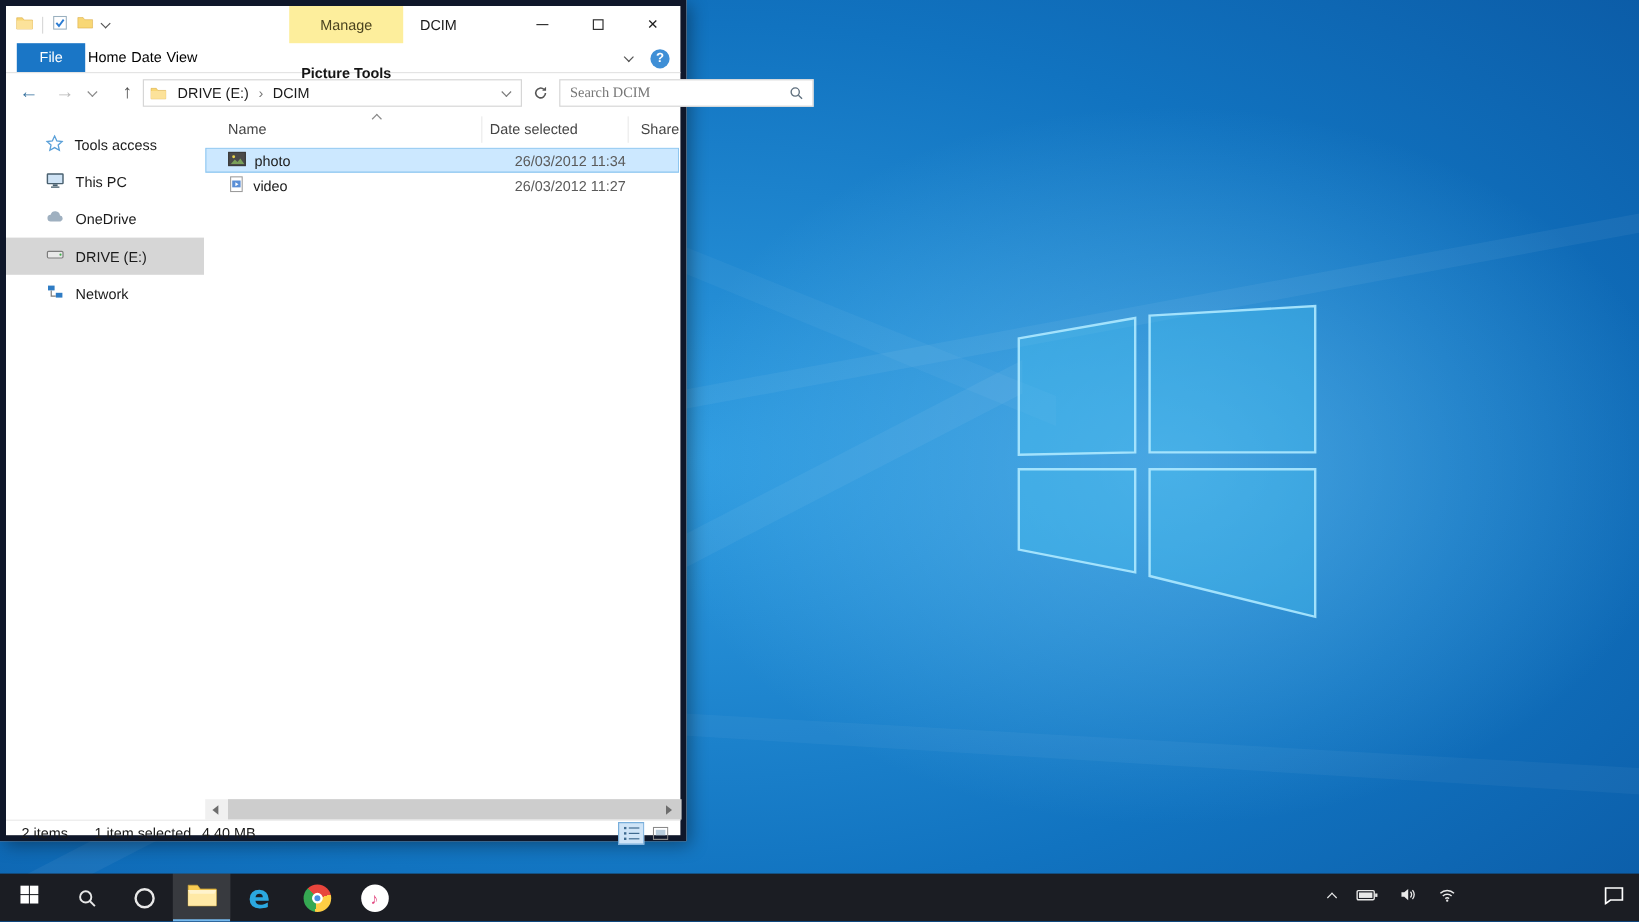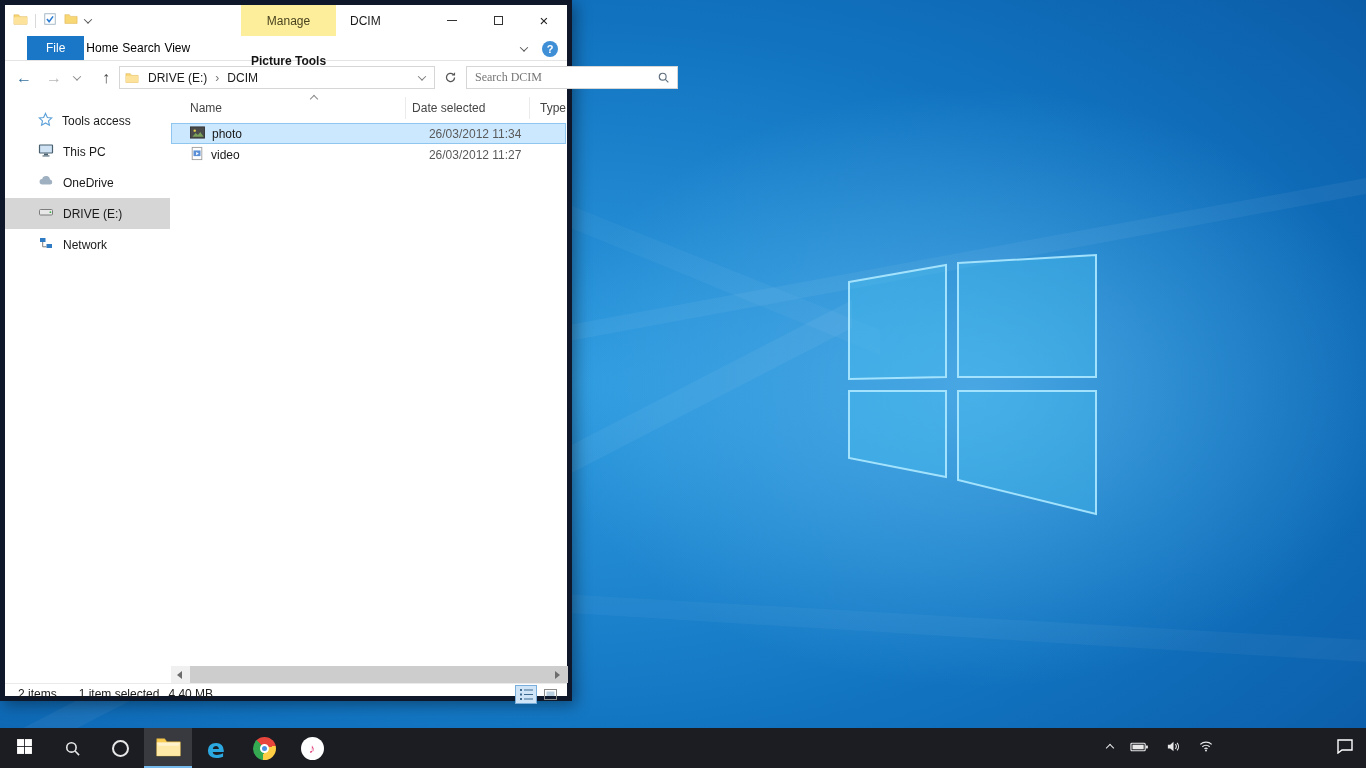--- a/index.html
+++ b/index.html
@@ -28,21 +28,21 @@
   .win-title { position:absolute; left:345px; top:0; height:31px; display:flex; align-items:center; }
   .win-controls { position:absolute; right:0; top:0; height:31px; display:flex; }
   .win-btn { width:46px; height:31px; display:flex; align-items:center; justify-content:center; color:#222; font-size:15px; }
   .min-bar { width:10px; height:0; border-top:1.3px solid #333; display:inline-block; }
   .max-box { width:9px; height:9px; border:1.2px solid #333; display:inline-block; }
 
   
   .tabs-row { position:absolute; top:31px; left:0; right:0; height:25px; border-bottom:1px solid #e4e4e4;
               display:flex; align-items:stretch; }
   .tab { padding:0 2px; display:flex; align-items:center; color:#000000; }
-  .tab.file { background:#1a76c6; color:#fff; padding:0 19px; margin-left:22px; }
+  .tab.file { background:#1a76c6; color:#fff; padding:0 19px; margin-left:9px; }
   .tab.picture-tools { position:absolute; left:236px; top:12px; height:25px; width:95px;
                        justify-content:center; padding:0; font-weight:bold; color:#141414; }
   .ribbon-right { position:absolute; right:9px; top:0; height:25px; display:flex; gap:15px; align-items:center; }
   .help-btn { width:16px; height:16px; border-radius:50%; background:#3f8fd6; color:#fff;
               display:flex; align-items:center; justify-content:center; font-size:11px; font-weight:bold; }
 
   
   .toolbar-row { position:absolute; top:57px; left:0; right:0; height:31px; }
   .nav-btn { position:absolute; top:3px; width:26px; height:26px; display:flex; align-items:center;
              justify-content:center; font-size:16px; }
@@ -184,21 +184,21 @@
         </div>
       <div class="win-btn">
           <span>×</span>
         </div>
     </div>
   </div>
 
   <div class="tabs-row">
     <div class="tab file">File</div>
     <div class="tab">Home</div>
-    <div class="tab">Search</div>
+    <div class="tab">Date</div>
     <div class="tab">View</div>
     <div class="tab picture-tools">Picture Tools</div>
     <div class="ribbon-right">
       <span class="chev down" style="color:#555"></span>
       <span class="help-btn">?</span>
     </div>
   </div>
 
   <div class="toolbar-row">
     <div class="nav-btn nav-back">←</div>
@@ -285,21 +285,21 @@
       </span>
       <span class="lbl">Network</span>
     </div>
   </div>
 
   <div class="filelist">
     <div class="colheaders">
       <span class="sort-chev chev up"></span>
       <div class="hdr h-name">Name</div>
       <div class="hdr h-date">Date selected</div>
-      <div class="hdr h-type">Type</div>
+      <div class="hdr h-type">Share</div>
     </div>
 
     <div class="row selected">
       <div class="c-name">
         <span>
           <svg width="15" height="13" viewBox="0 0 16 14">
               <rect x="0.5" y="1" width="15" height="12" fill="#4a4a4a" stroke="#333"></rect>
               <circle cx="5" cy="5" r="1.3" fill="#e8d44d"></circle>
               <path d="M2.5 11.5l3.5-4 2.5 2.2 2.5-3.2 3.5 5z" fill="#7aa05a"></path>
             </svg>

